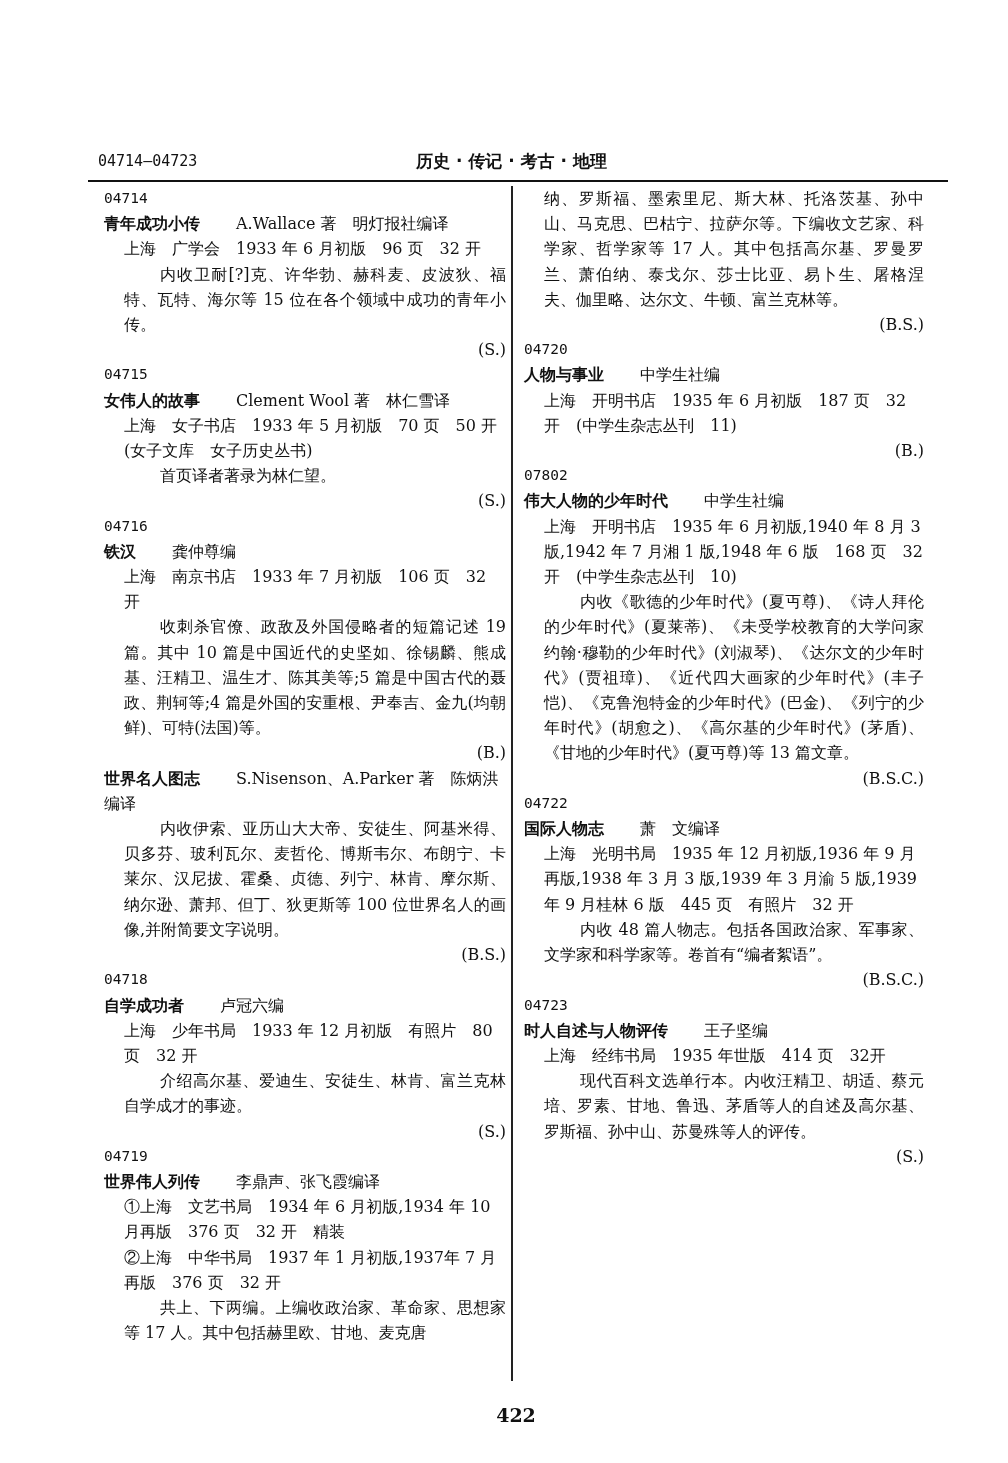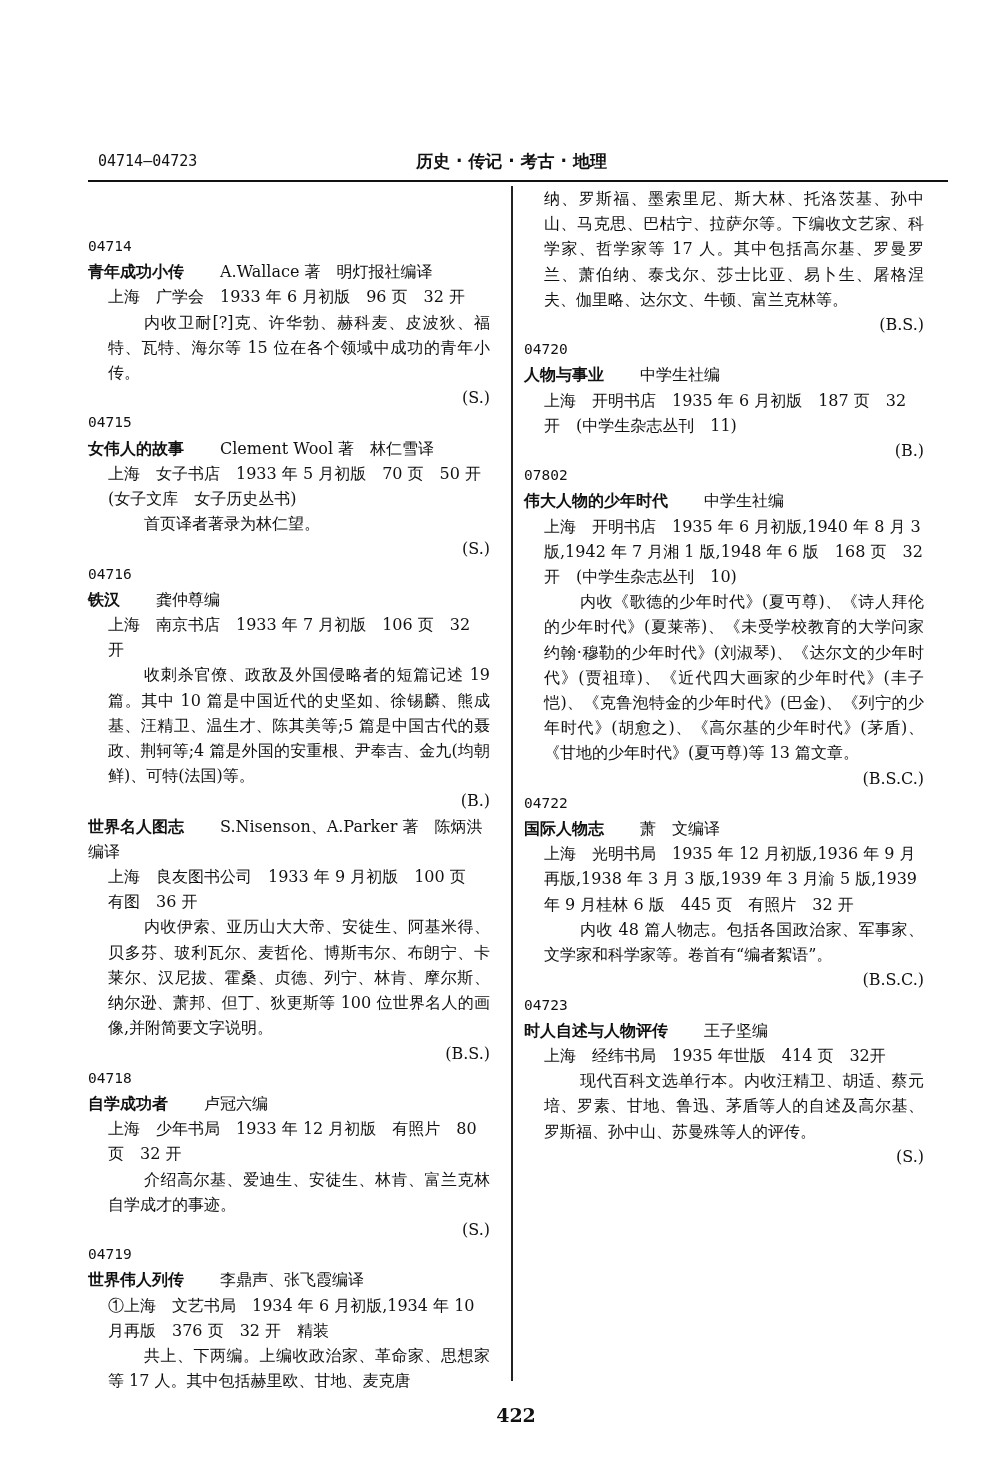--- a/index.html
+++ b/index.html
@@ -23,21 +23,21 @@
   }
   .rule {
     position: absolute; left: 88px; top: 180px; width: 860px; height: 2px; background: #111;
   }
   .divider {
     position: absolute; left: 511px; top: 186px; width: 2px; height: 1195px; background: #222;
   }
   .col {
     position: absolute; top: 186px; font-size: 16px; line-height: 25.2px;
   }
-  .col.left { left: 88px; width: 402px; margin-top: 48px; }
+  .col.left { left: 104px; width: 402px; }
   .col.right { left: 524px; width: 400px; }
   .entry-id {
     font-family: "DejaVu Sans Mono", "Liberation Mono", monospace;
     font-size: 14.5px; display: block;
   }
   .title-line { display: block; }
   .book-title {
     font-family: "DejaVu Sans", "Liberation Sans", sans-serif;
     font-weight: bold;
   }
@@ -82,37 +82,37 @@
   <div>
     <span class="entry-id">04716</span>
     <span class="title-line"><span class="book-title">铁汉</span><span class="author">龚仲尊编</span></span>
     <span class="pub">上海　南京书店　1933 年 7 月初版　106 页　32 开</span>
     <span class="desc">收刺杀官僚、政敌及外国侵略者的短篇记述 19 篇。其中 10 篇是中国近代的史坚如、徐锡麟、熊成基、汪精卫、温生才、陈其美等;5 篇是中国古代的聂政、荆轲等;4 篇是外国的安重根、尹奉吉、金九(均朝鲜)、可特(法国)等。</span>
     <span class="src">(B.)</span>
   </div>
 
   <div>
     <span class="title-line"><span class="book-title">世界名人图志</span><span class="author">S.Nisenson、A.Parker 著　陈炳洪编译</span></span>
-    <span class="pub">上海　良友图书公司　1933 年 9 月初版　100 页　有图　36 开</span>
     <span class="desc">内收伊索、亚历山大大帝、安徒生、阿基米得、贝多芬、玻利瓦尔、麦哲伦、博斯韦尔、布朗宁、卡莱尔、汉尼拔、霍桑、贞德、列宁、林肯、摩尔斯、纳尔逊、萧邦、但丁、狄更斯等 100 位世界名人的画像,并附简要文字说明。</span>
     <span class="src">(B.S.)</span>
   </div>
 
   <div>
     <span class="entry-id">04718</span>
     <span class="title-line"><span class="book-title">自学成功者</span><span class="author">卢冠六编</span></span>
     <span class="pub">上海　少年书局　1933 年 12 月初版　有照片　80 页　32 开</span>
     <span class="desc">介绍高尔基、爱迪生、安徒生、林肯、富兰克林自学成才的事迹。</span>
     <span class="src">(S.)</span>
   </div>
 
   <div>
     <span class="entry-id">04719</span>
     <span class="title-line"><span class="book-title">世界伟人列传</span><span class="author">李鼎声、张飞霞编译</span></span>
     <span class="pub">①上海　文艺书局　1934 年 6 月初版,1934 年 10 月再版　376 页　32 开　精装</span>
+    <span class="pub">②上海　中华书局　1937 年 1 月初版,1937年 7 月再版　376 页　32 开</span>
     <span class="desc">共上、下两编。上编收政治家、革命家、思想家等 17 人。其中包括赫里欧、甘地、麦克唐</span>
   </div>
 </div>
 
 <div class="col right">
 
   <div>
     <span class="desc cont">纳、罗斯福、墨索里尼、斯大林、托洛茨基、孙中山、马克思、巴枯宁、拉萨尔等。下编收文艺家、科学家、哲学家等 17 人。其中包括高尔基、罗曼罗兰、萧伯纳、泰戈尔、莎士比亚、易卜生、屠格涅夫、伽里略、达尔文、牛顿、富兰克林等。</span>
     <span class="src">(B.S.)</span>
   </div>

